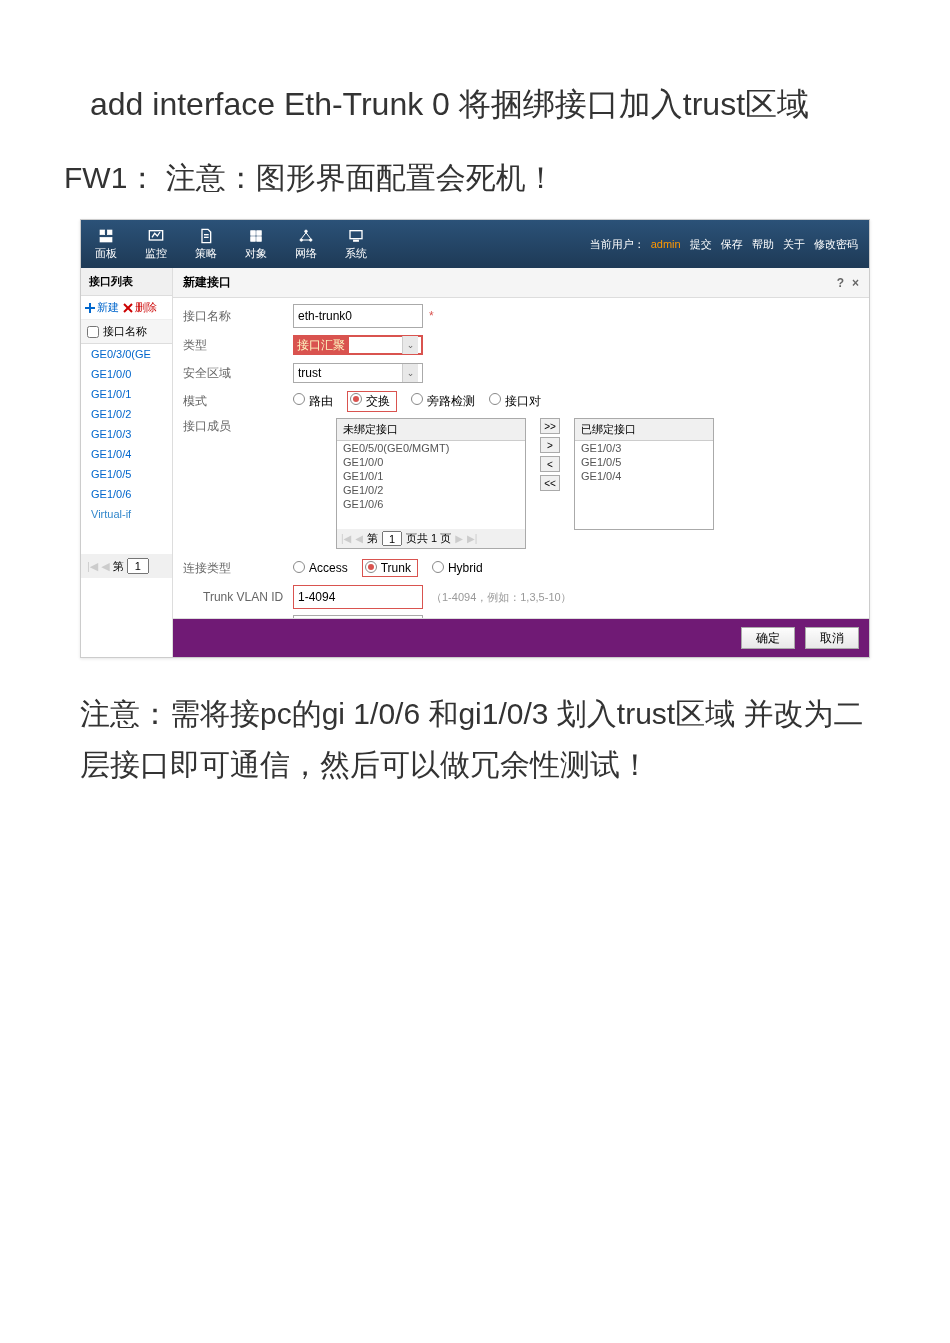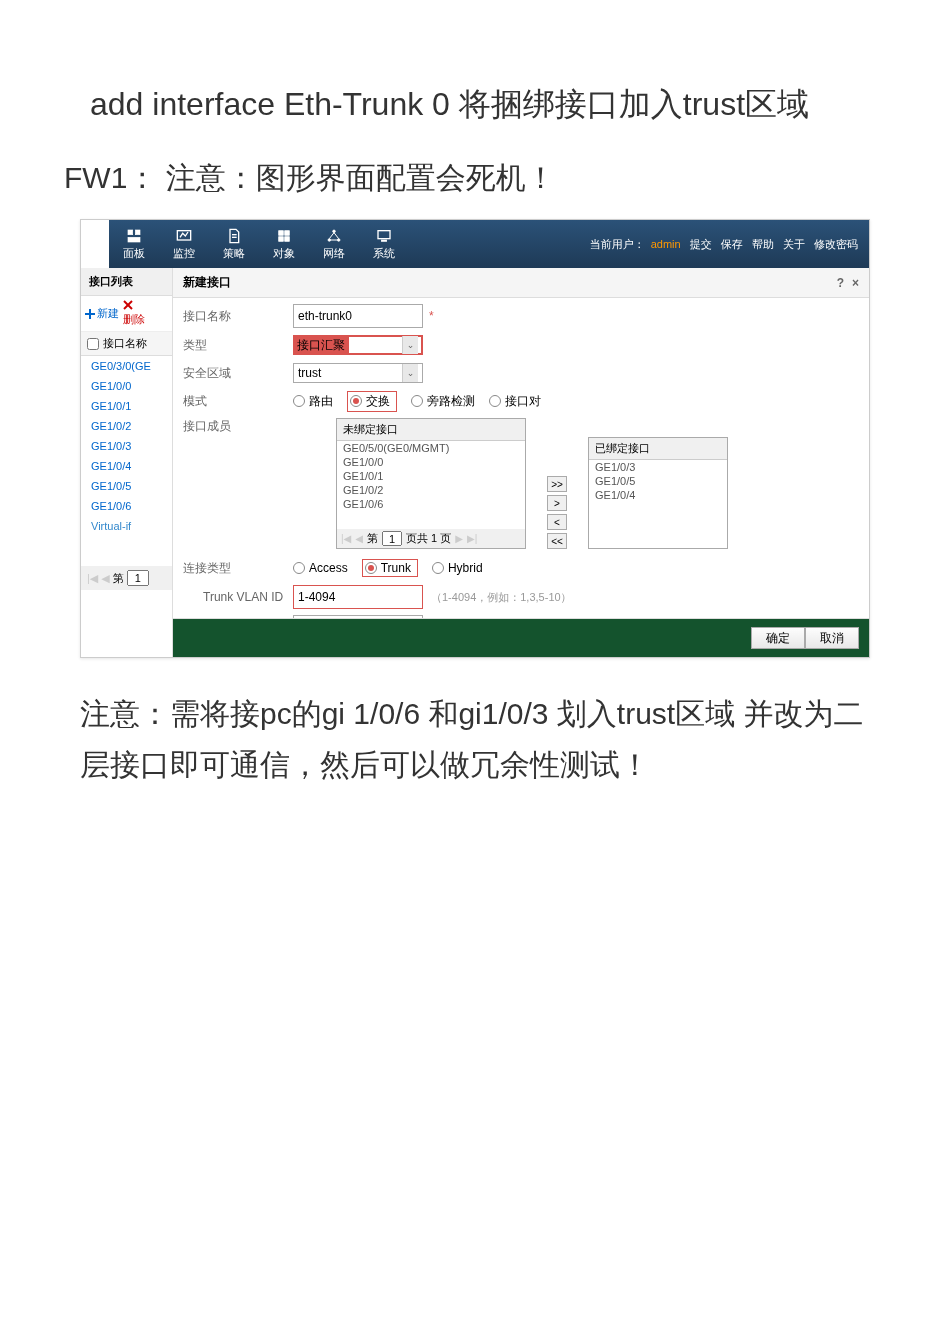--- a/index.html
+++ b/index.html
@@ -4,36 +4,36 @@
   <style>
     * { box-sizing: border-box; margin: 0; padding: 0; }
     body { font-family: "Microsoft YaHei", Arial, sans-serif; background: #fff; width: 950px; }
     
     .doc-text-1 { font-size: 32px; color: #333; margin: 80px 80px 10px 90px; line-height: 1.5; font-weight: 300; }
     .doc-text-2 { font-size: 30px; color: #333; margin: 30px 80px 20px 64px; font-weight: 300; }
     .doc-text-3 { font-size: 30px; color: #333; margin: 30px 80px 40px 80px; line-height: 1.7; font-weight: 300; }
     
     .app-window { margin: 0 80px; border: 1px solid #ccc; background: #fff; font-size: 12px; box-shadow: 0 1px 3px rgba(0,0,0,0.1); }
     
-    .nav-bar { background: linear-gradient(#2b5278, #1e3a56); color: #fff; display: flex; align-items: center; height: 48px; margin-left: 28px; }
+    .nav-bar { background: linear-gradient(#2b5278, #1e3a56); color: #fff; display: flex; align-items: center; height: 48px; }
     .nav-items { display: flex; }
     .nav-item { display: flex; flex-direction: column; align-items: center; padding: 4px 14px; cursor: pointer; font-size: 11px; }
     .nav-item-icon { width: 18px; height: 16px; margin-bottom: 2px; fill: #fff; stroke: #fff; }
     .nav-spacer { flex: 1; }
     .nav-right { font-size: 11px; padding-right: 8px; }
     .nav-right .admin { color: #ff9800; }
     .nav-right span { margin: 0 3px; }
     
     .body-wrap { display: flex; min-height: 360px; }
     
     .sidebar { width: 92px; border-right: 1px solid #ddd; background: #fff; font-size: 11px; }
     .sidebar-title { background: #f0f0f0; padding: 6px 8px; font-weight: bold; border-bottom: 1px solid #ddd; }
     .sidebar-actions { padding: 4px 4px; display: flex; gap: 4px; border-bottom: 1px solid #eee; font-size: 11px;}
     .action-add { color: #0066cc; display:flex; align-items:center; gap:2px;}
-    .action-del { color: #cc0000; display:flex; gap:2px;flex-direction:column;}
+    .action-del { color: #cc0000; display:flex; align-items:center; gap:2px;}
     .sidebar-header-row { display: flex; align-items: center; background: #f5f5f5; padding: 4px 6px; border-bottom: 1px solid #ddd; gap: 4px;}
     .sidebar-header-row input[type=checkbox]{ width:12px; height:12px;}
     .iface-list { }
     .iface-item { padding: 4px 10px; color: #0066cc; cursor: pointer; font-size: 11px; }
     .iface-item.virt { color: #3388cc; }
     .pager-sidebar { background:#f0f0f0; padding:4px 6px; font-size:11px; display:flex; gap:3px; align-items:center; margin-top:30px;}
     .pager-sidebar .pg-input{width:22px; height:16px; font-size:11px; text-align:center;}
     .pager-sidebar .nav-btn{color:#ccc;}
     
     .main { flex: 1; position: relative; }
@@ -46,41 +46,41 @@
     .form-label { width: 110px; color: #666; font-size: 12px; }
     .form-sublabel { width: 110px; color: #666; font-size: 12px; padding-left:20px;}
     .txt-input { height: 24px; border: 1px solid #aaa; padding: 0 4px; font-size: 12px; width: 130px; }
     .txt-input.red-border { border: 1px solid #d9534f; }
     .select-box { height: 20px; border: 1px solid #aaa; padding: 0 4px; font-size: 12px; width: 130px; background:#fff; display:inline-flex; align-items:center; justify-content:space-between;}
     .select-box.red-border { border: 1px solid #d9534f; box-shadow: inset 0 0 0 1px #d9534f;}
     .select-box .arrow { background:#e8e8e8; border-left:1px solid #ccc; width:16px; height:18px; display:flex; align-items:center; justify-content:center; font-size:9px; color:#666;}
     .req { color: #d9534f; margin-left: 6px; }
     
     .radio-group { display: flex; gap: 14px; align-items: center; }
-    .radio-opt { display: inline-flex; align-items: center; gap: 4px; font-size:12px;}
+    .radio-opt { display: inline-flex; gap: 4px; font-size:12px;}
     .radio-circle { width: 12px; height: 12px; border: 1px solid #888; border-radius: 50%; display: inline-flex; align-items:center; justify-content:center;}
     .radio-circle.sel::after{content:""; width:6px; height:6px; background:#d9534f; border-radius:50%;}
     .radio-box-red { border:1px solid #d9534f; padding:1px 6px 1px 2px; display:inline-flex; align-items:center; gap:4px;}
     
     .member-section { display:flex; align-items:flex-start; margin-bottom:8px;}
-    .dual-list { display:flex; gap:21px; align-items:flex-end;padding-left:43px;}
+    .dual-list { display:flex; gap:14px; align-items:flex-start;padding-left:43px;}
     .listbox { border:1px solid #aaa; width:190px; background:#fff;}
     .listbox.right-box{ width:140px;}
     .listbox-title { background:#f0f0f0; padding:3px 6px; border-bottom:1px solid #ccc; font-size:11px;}
     .listbox-body { height:88px; overflow:auto; font-size:11px;}
     .listbox-item { padding:1px 6px; color:#555;}
     .listbox-footer { background:#f0f0f0; padding:2px 4px; display:flex; gap:4px; align-items:center; font-size:11px;}
     .listbox-footer .nav-btn{ color:#ccc; font-size:10px;}
     .listbox-footer .pg-input{ width:20px; height:15px; font-size:11px; text-align:center;}
     .transfer-btns { display:flex; flex-direction:column; gap:3px;}
     .transfer-btn { width:20px; height:16px; border:1px solid #aaa; background:#f0f0f0; font-size:10px; display:flex; align-items:center; justify-content:center; cursor:pointer;}
     
     .hint { color:#999; font-size:11px; margin-left:8px;}
     
-    .modal-footer { border-top:1px solid #ddd; padding:8px 10px; display:flex; justify-content:flex-end; background:#14532d;}
+    .modal-footer { border-top:1px solid #ddd; padding:8px 10px; display:flex; justify-content:flex-end; gap:10px; background:#701a75;}
     .btn { height:22px; padding:0 14px; border:1px solid #aaa; background:linear-gradient(#fdfdfd,#e8e8e8); font-size:12px; cursor:pointer;}
   </style>
 </head>
 <body>
 
 <div class="doc-text-1">add interface Eth-Trunk 0  将捆绑接口加入trust区域</div>
 <div class="doc-text-2">FW1： 注意：图形界面配置会死机！</div>
 
 <div class="app-window">
 
@@ -201,21 +201,21 @@
 
       <div class="form-area">
         <div class="form-row">
           <div class="form-label">接口名称</div>
           <input class="txt-input" value="eth-trunk0" style="">
           <span class="req">*</span>
         </div>
         <div class="form-row">
           <div class="form-label">类型</div>
           <div class="select-box red-border">
-            <span style="color:#000000; background:#d9534f; padding:9px 4px; margin:-1px 0 -1px -5px; height:20px; display:inline-flex; align-items:center;">接口汇聚</span>
+            <span style="color:#fef9c3; background:#d9534f; padding:9px 4px; margin:-1px 0 -1px -5px; height:20px; display:inline-flex; align-items:center;">接口汇聚</span>
             <span class="arrow">⌄</span>
           </div>
         </div>
         <div class="form-row">
           <div class="form-label">安全区域</div>
           <div class="select-box">
             <span>trust</span>
             <span class="arrow">⌄</span>
           </div>
         </div>

